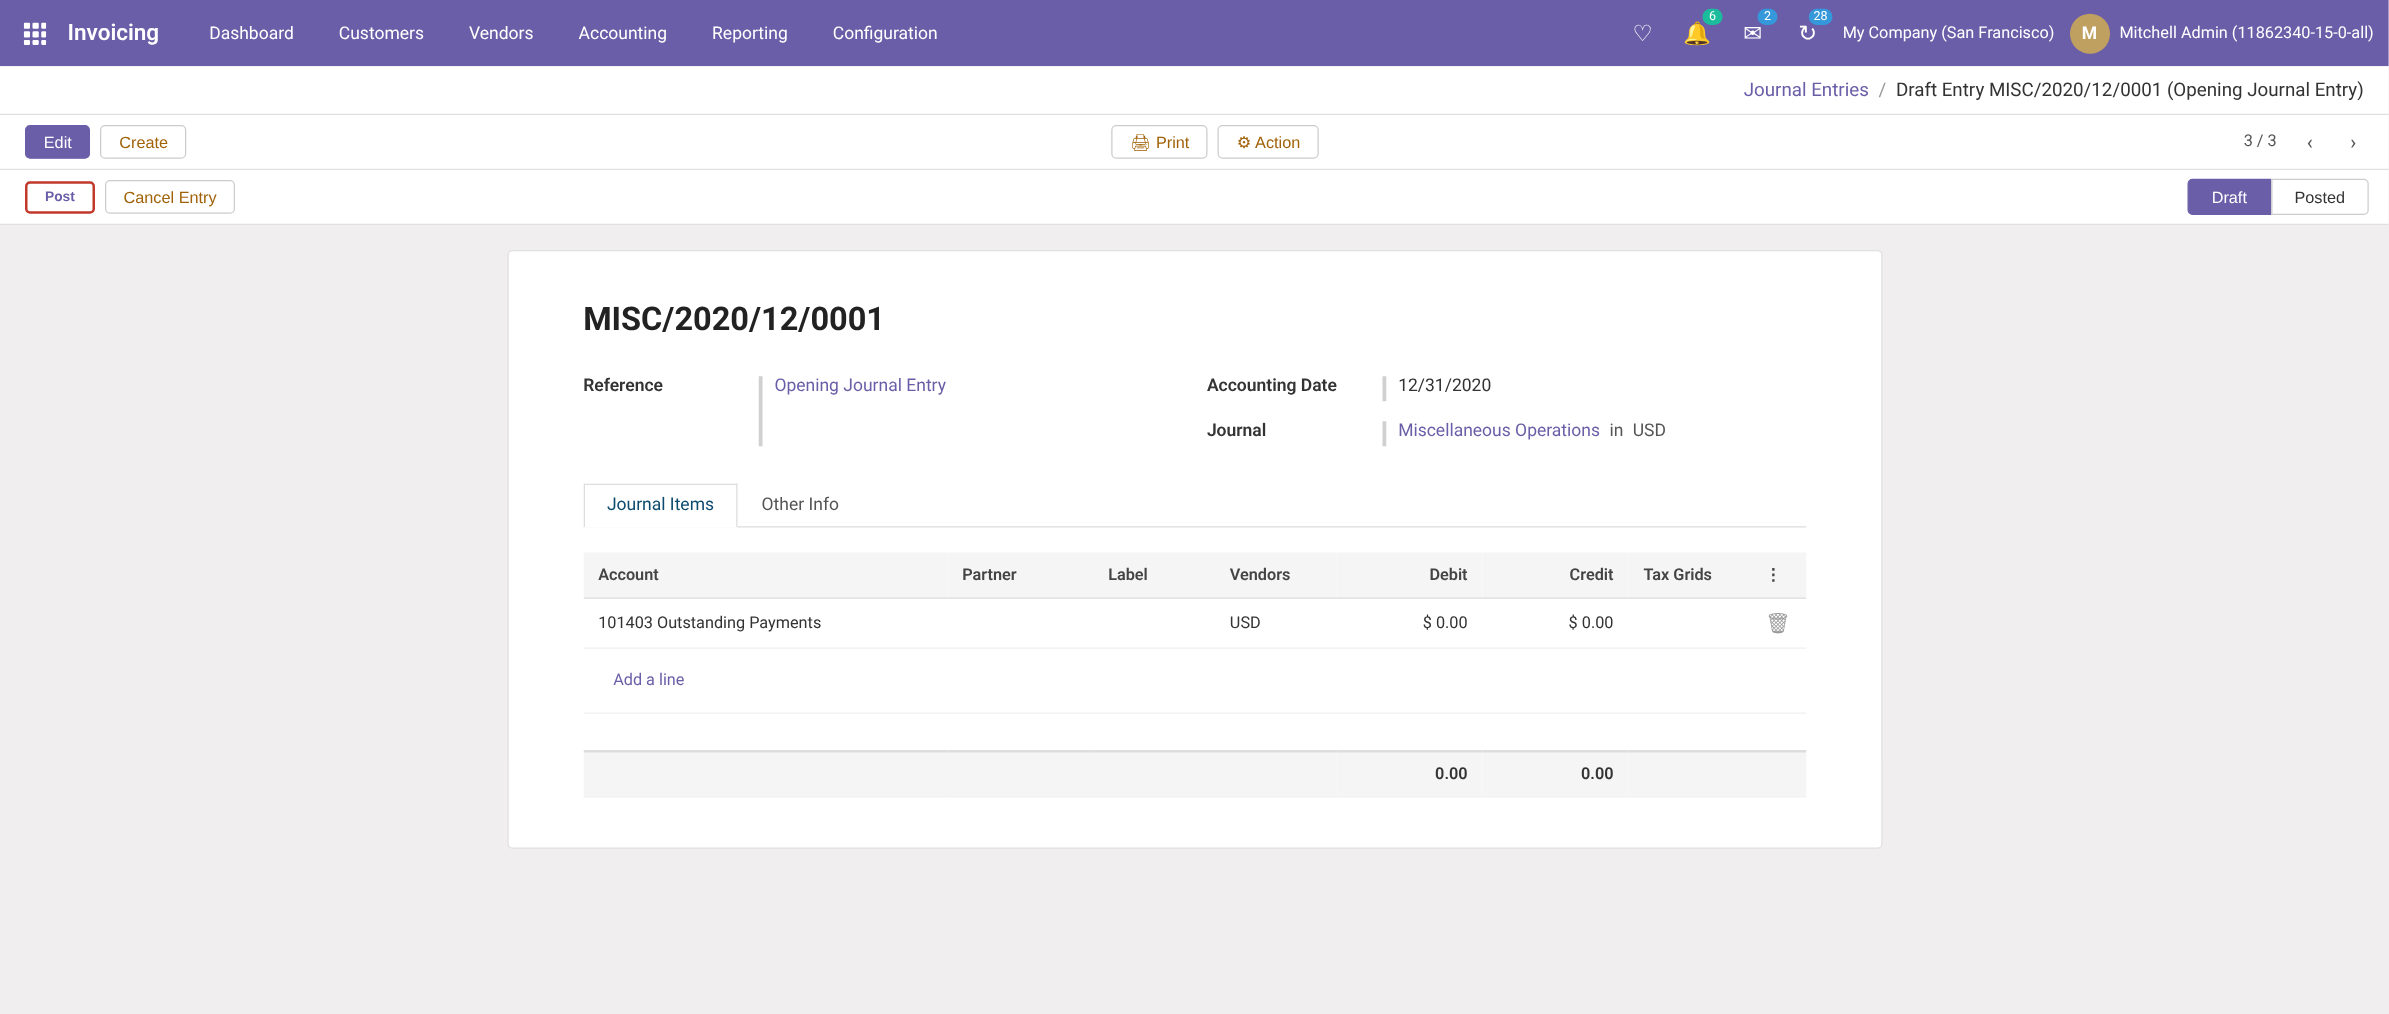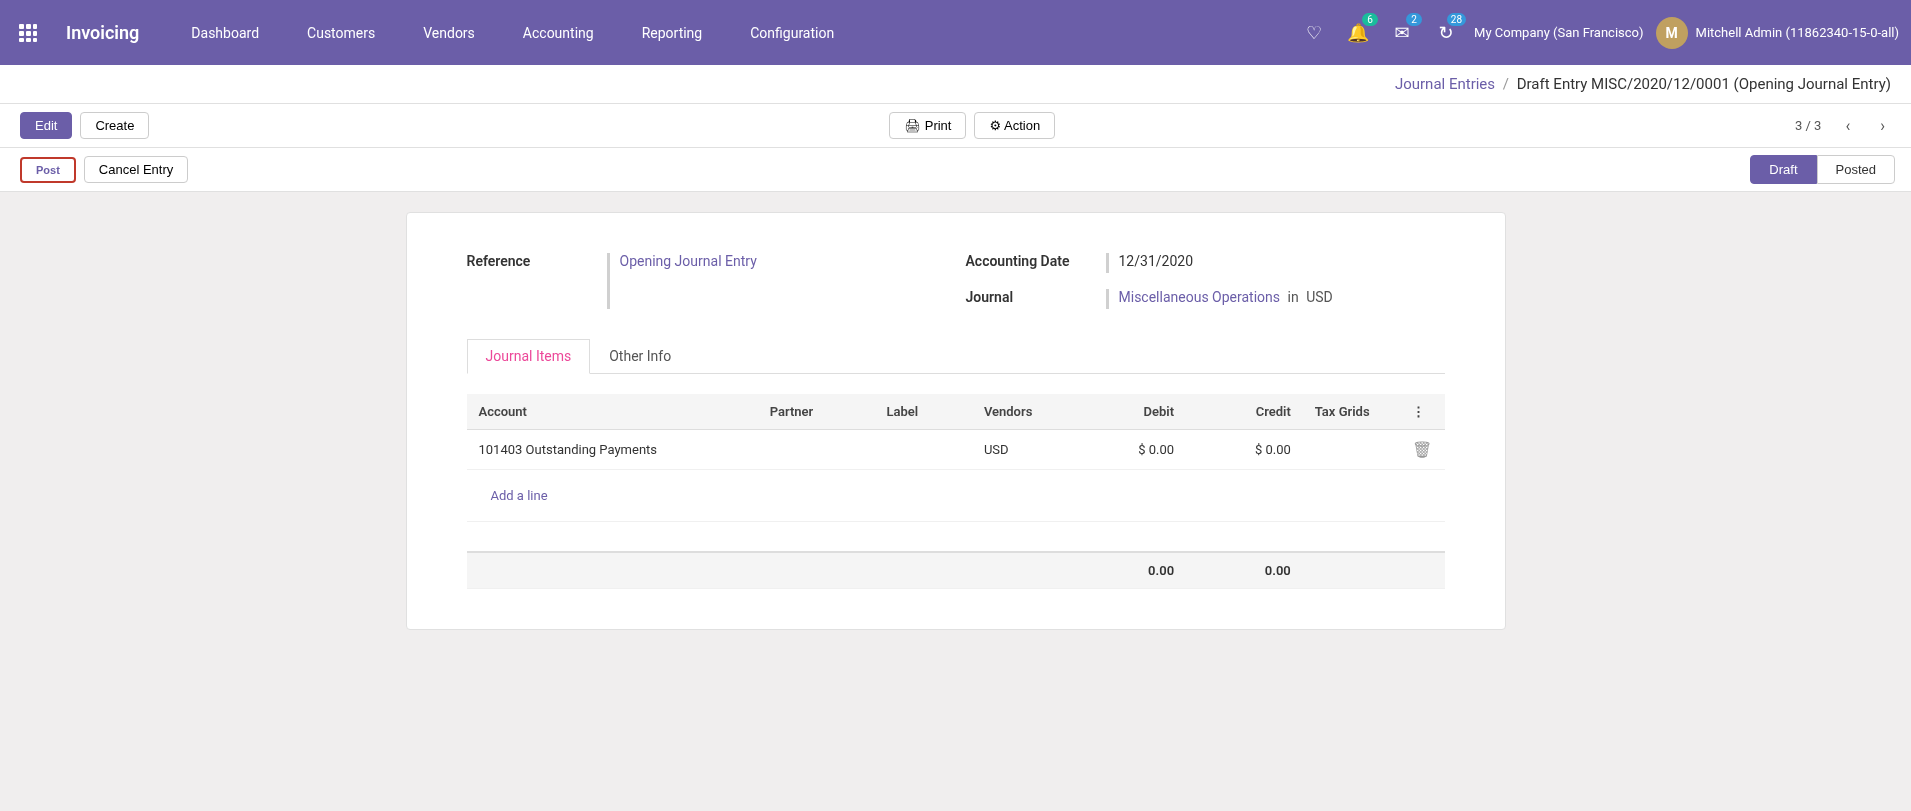--- a/index.html
+++ b/index.html
@@ -3,24 +3,24 @@
   <meta charset="utf-8">
   <style>
     * { box-sizing: border-box; margin: 0; padding: 0; }
     body { font-family: -apple-system, BlinkMacSystemFont, 'Segoe UI', Roboto, sans-serif; font-size: 14px; background: #f0eeee; color: #333; }
 
     
     .top-nav {
       background: #6b5ea8;
       display: flex;
       align-items: center;
-      height: 65px;
+      height: 53px;
       padding: 0 12px;
       color: white;
-      gap: 16px;
+      gap: 4px;
     }
     .nav-grid-icon {
       width: 32px; height: 32px;
       display: flex; align-items: center; justify-content: center;
       margin-right: 6px;
     }
     .nav-app-title {
       font-size: 18px; font-weight: 600;
       margin-right: 20px;
     }
@@ -108,21 +108,21 @@
       background: white;
       color: #333;
     }
     .btn-primary {
       background: #6b5ea8;
       color: white;
       border-color: #6b5ea8;
     }
     .btn-secondary {
       background: white;
-      color: #000000;
+      color: #a16207;
       border-color: #ccc;
       text-align: center;
     }
     .btn-print {
       display: flex; align-items: center; gap: 4px;
     }
     .spacer { flex: 1; }
     .pagination {
       display: flex; align-items: center; gap: 18px;
       font-size: 13px; color: #555;
@@ -235,21 +235,21 @@
       padding: 8px 18px;
       cursor: pointer;
       font-size: 14px;
       color: #555;
       border: 1px solid transparent;
     }
     .tab-active {
       border: 1px solid #ddd;
       border-bottom: 1px solid white;
       background: white;
-      color: #ec4899;
+      color: #0c4a6e;
       margin-bottom: -1px;
     }
 
     
     .journal-table {
       width: 100%;
       border-collapse: collapse;
     }
     .journal-table th {
       background: #f5f5f5;
@@ -379,20 +379,21 @@
   <button class="btn btn-secondary">Cancel Entry</button>
   <div class="status-buttons">
     <button class="status-btn status-draft">Draft</button>
     <button class="status-btn status-posted">Posted</button>
   </div>
 </div>
 
 <div class="main-content">
   <div class="document-card">
 
+    <div class="doc-number">MISC/2020/12/0001</div>
 
     <div class="doc-fields">
 
       <div class="doc-field">
         <span class="field-label">Reference</span>
         <div class="field-separator"></div>
         <span class="field-value field-value-link">Opening Journal Entry</span>
       </div>
 
       <div style="display:flex; flex-direction:column; gap:16px;">

